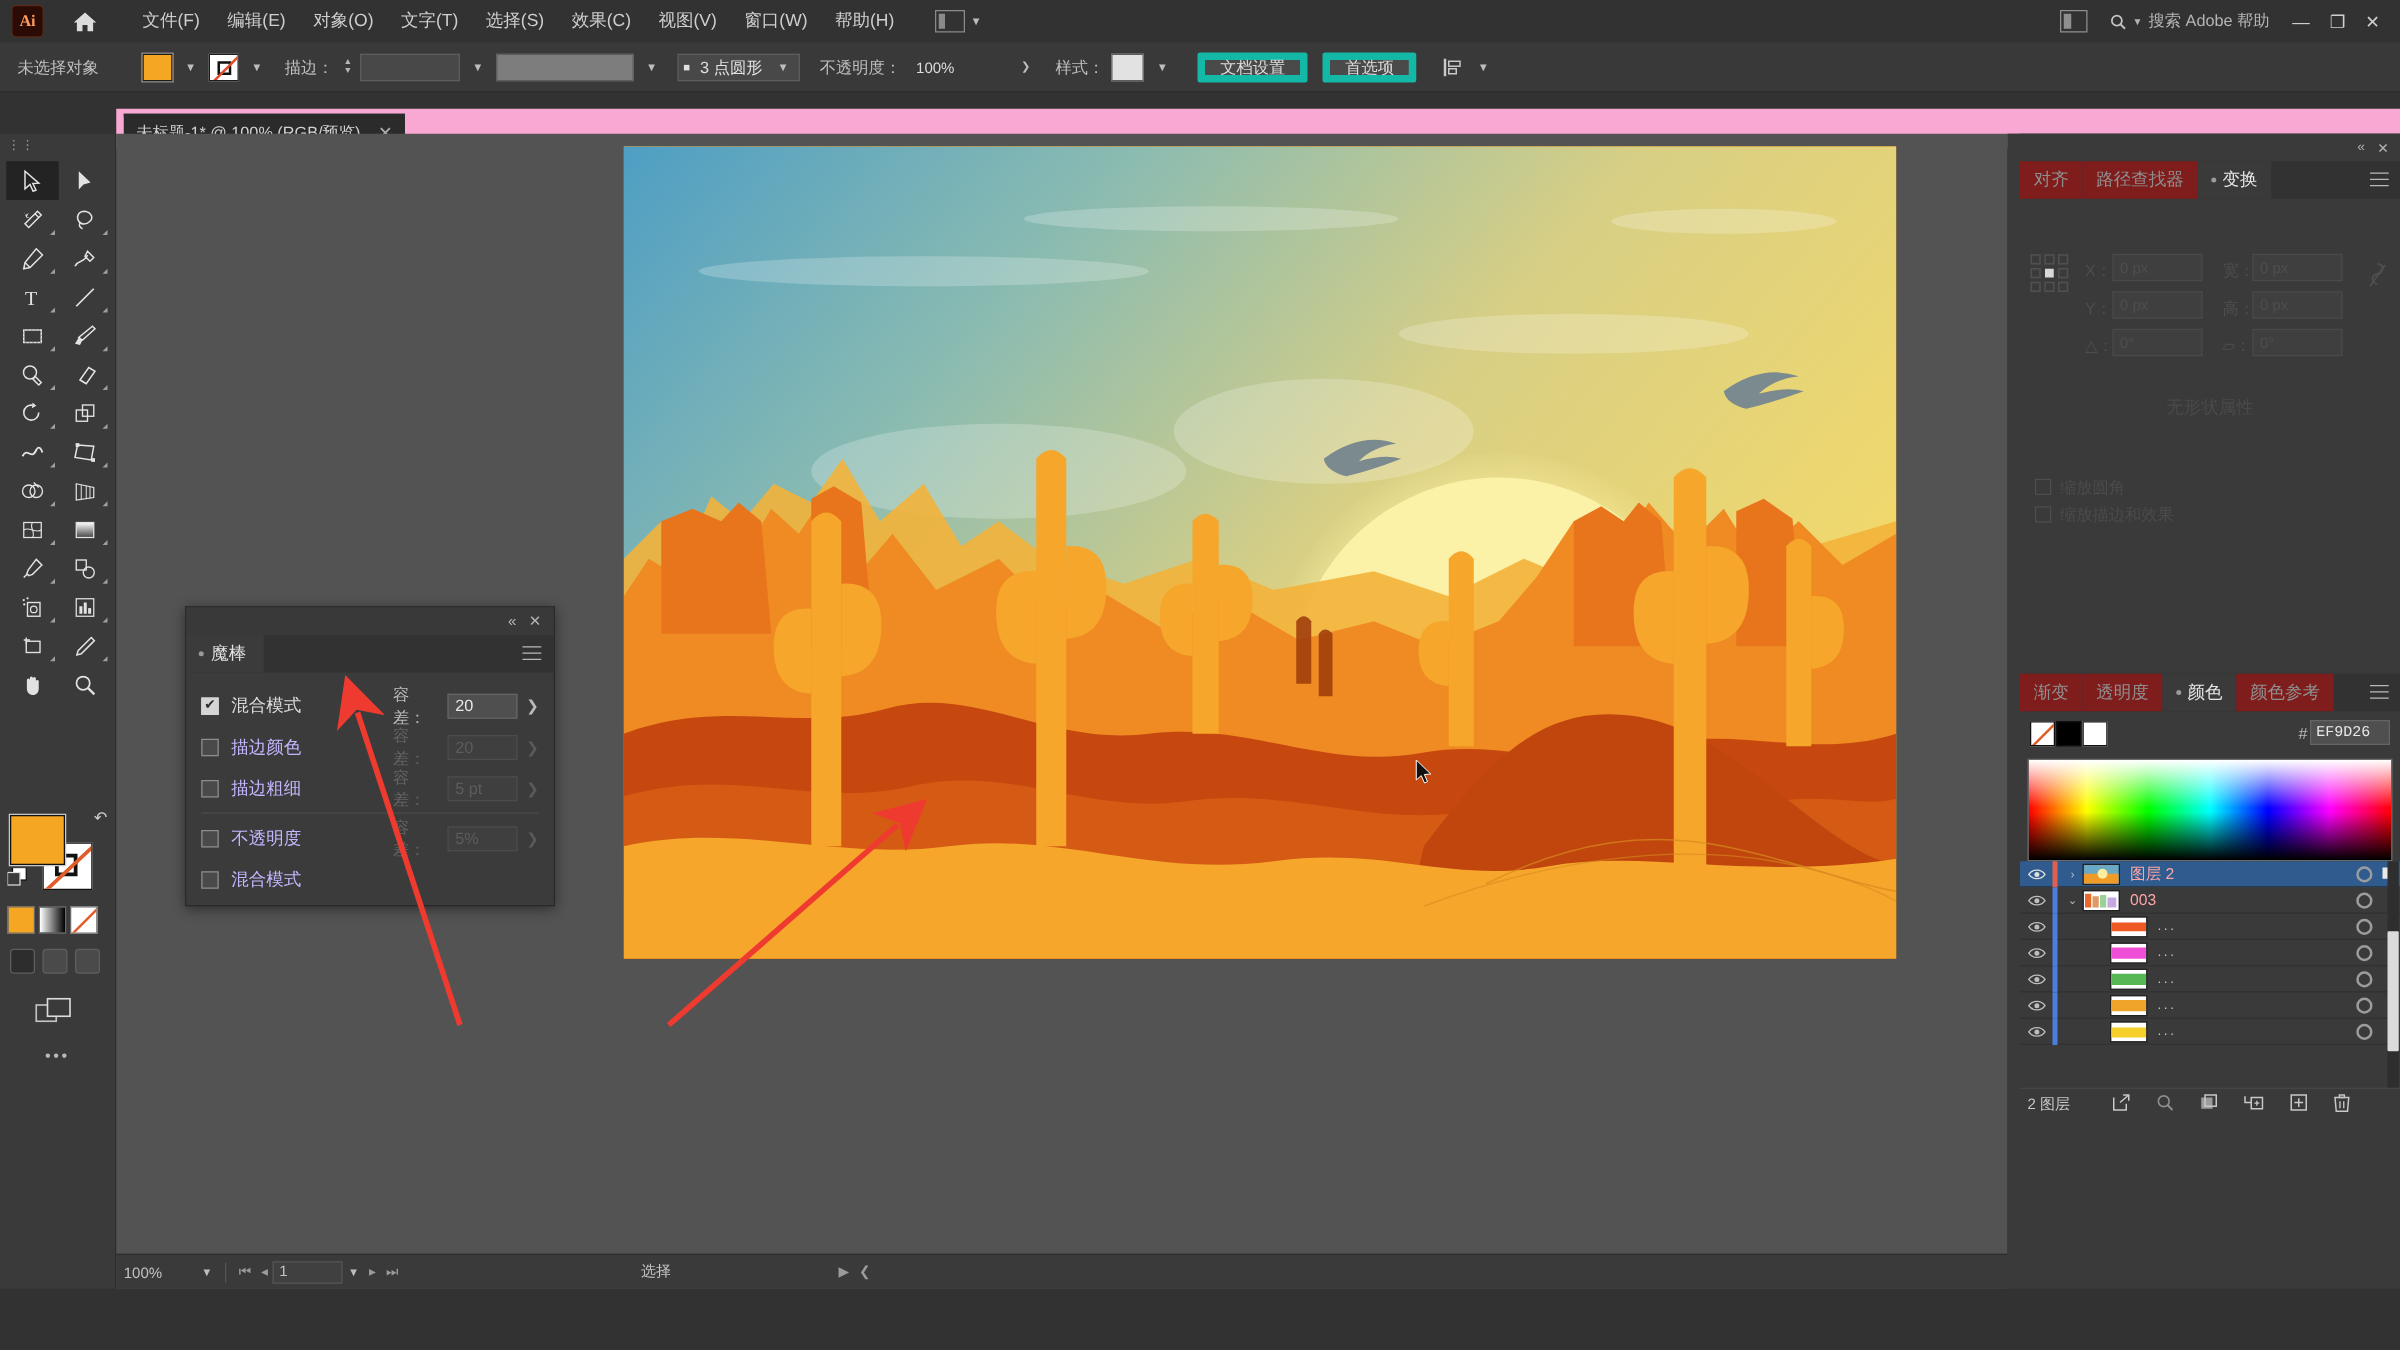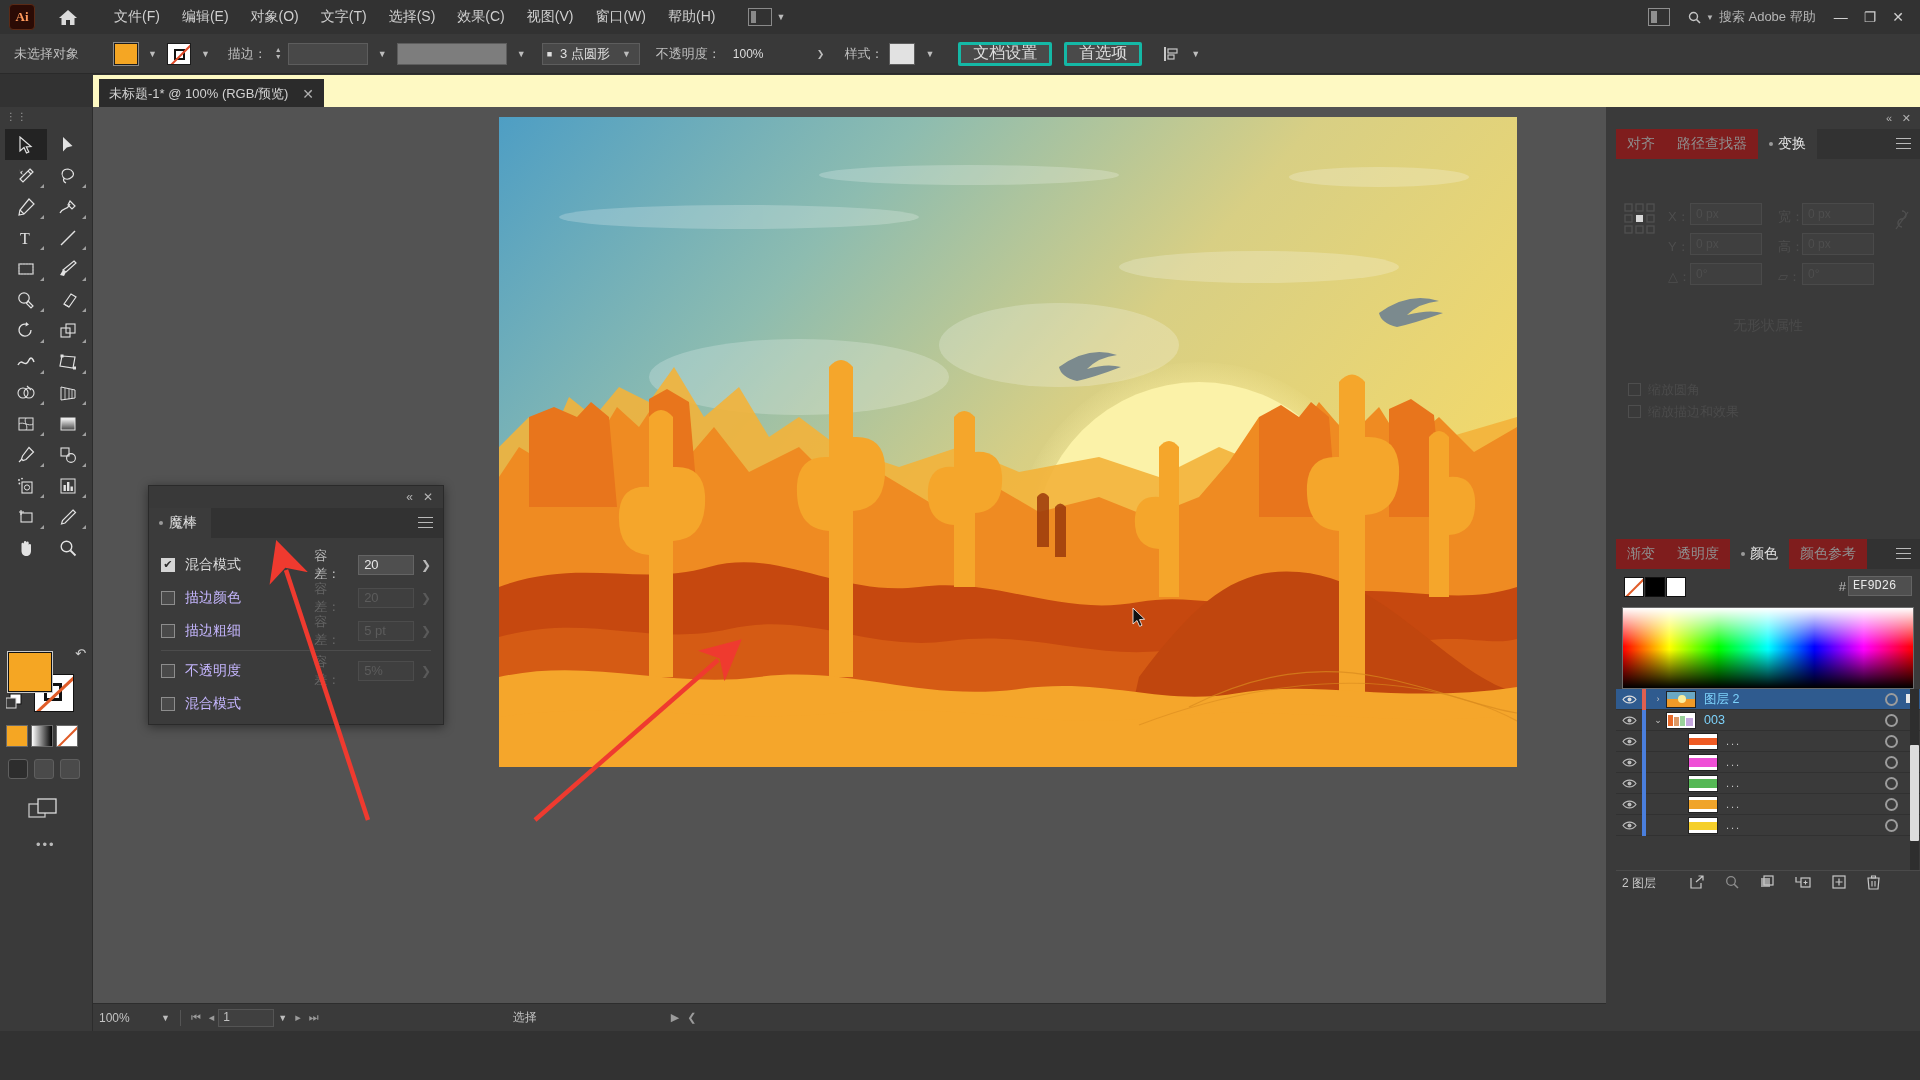--- a/index.html
+++ b/index.html
@@ -53,27 +53,27 @@
     height:22px; background:#484848; border:1px solid #5d5d5d;
     display:flex; align-items:center; padding:0 6px; color:#ddd; font-size:12px;
   }
   .cb-field.w80{width:80px;}
   .cb-gray { width:110px;height:22px; background:#7d7d7d;border:1px solid #5d5d5d;}
   .cb-select {
     height:22px; background:#484848; border:1px solid #5d5d5d;
     display:flex; align-items:center; padding:0 4px; gap:8px; color:#e0e0e0; font-size:13px;
   }
   .cb-btn {
-    height:24px; background:#4a4a4a; border:3px solid #14b8a6; border-radius:2px;
-    padding:0 12px; display:flex;align-items:center; color:#ddd;font-size:16px; white-space:nowrap;text-align:center;
+    height:24px; background:#4a4a4a; border:6px solid #14b8a6; border-radius:2px;
+    padding:0 12px; display:flex;align-items:center; color:#ddd;font-size:13px; white-space:nowrap;text-align:center;
   }
   .style-swatch{width:26px;height:22px;background:#e2e2e2;border:1px solid #5d5d5d;}
 
   
-  .tabbar { position:absolute; top:75px; left:93px; width:1827px; height:32px; background:#fef9c3; }
+  .tabbar { position:absolute; top:87px; left:93px; width:1827px; height:32px; background:#f9a8d4; }
   .doctab {
     position:absolute; left:6px; top:4px; height:28px;
     background:#2b2b2b; border-top:2px solid #2b2b2b;
     display:flex;align-items:center;padding:0 10px; gap:14px; color:#d2d2d2; font-size:13px;
   }
   .doctab .x { color:#b0b0b0; font-size:14px; }
 
   
   .toolbar {
     position:absolute; top:107px; left:0; width:93px; height:924px;
@@ -202,21 +202,21 @@
 
   
   .lay-list{ position:relative; }
   .lrow{ height:21px; display:flex; align-items:center; position:relative;
          border-bottom:1px solid #313131; }
   .lrow.sel{ background:#2f5b8f; }
   .leye{ width:26px; display:flex;align-items:center;justify-content:center;}
   .lbar{ width:4px; height:21px; margin-right:4px;}
   .ltwist{ width:16px; color:#c4c4c4; font-size:9px; display:flex;align-items:center;justify-content:center;}
   .lthumb{ width:30px;height:17px;border:1px solid #222; margin-right:8px;}
-  .lname{ color:#7dd3fc; font-size:12.5px; flex:1; white-space:nowrap;}
+  .lname{ color:#fca5a5; font-size:12.5px; flex:1; white-space:nowrap;}
   .ldots{ color:#c5c5c5; letter-spacing:2px; font-size:11px;}
   .ltarget{ position:absolute; right:22px; top:4px; width:13px;height:13px;border-radius:50%;
             border:2px solid #9c9c9c;}
   .lsel-sq{ position:absolute; right:5px; top:5px; width:9px;height:9px;}
   .lfoot{ height:26px; display:flex; align-items:center; border-top:1px solid #4a4a4a;
           background:#3a3a3a; color:#c8c8c8; font-size:12px; padding-left:6px; gap:0;}
   .lfoot-icons{ margin-left:34px; display:flex; gap:21px; align-items:center;}
   .scrollbar{ position:absolute; right:1px; top:0; width:9px; background:#2e2e2e; }
   .scrollthumb{ position:absolute; right:1px; width:9px; background:#dcdcdc; border-radius:1px;}
 

